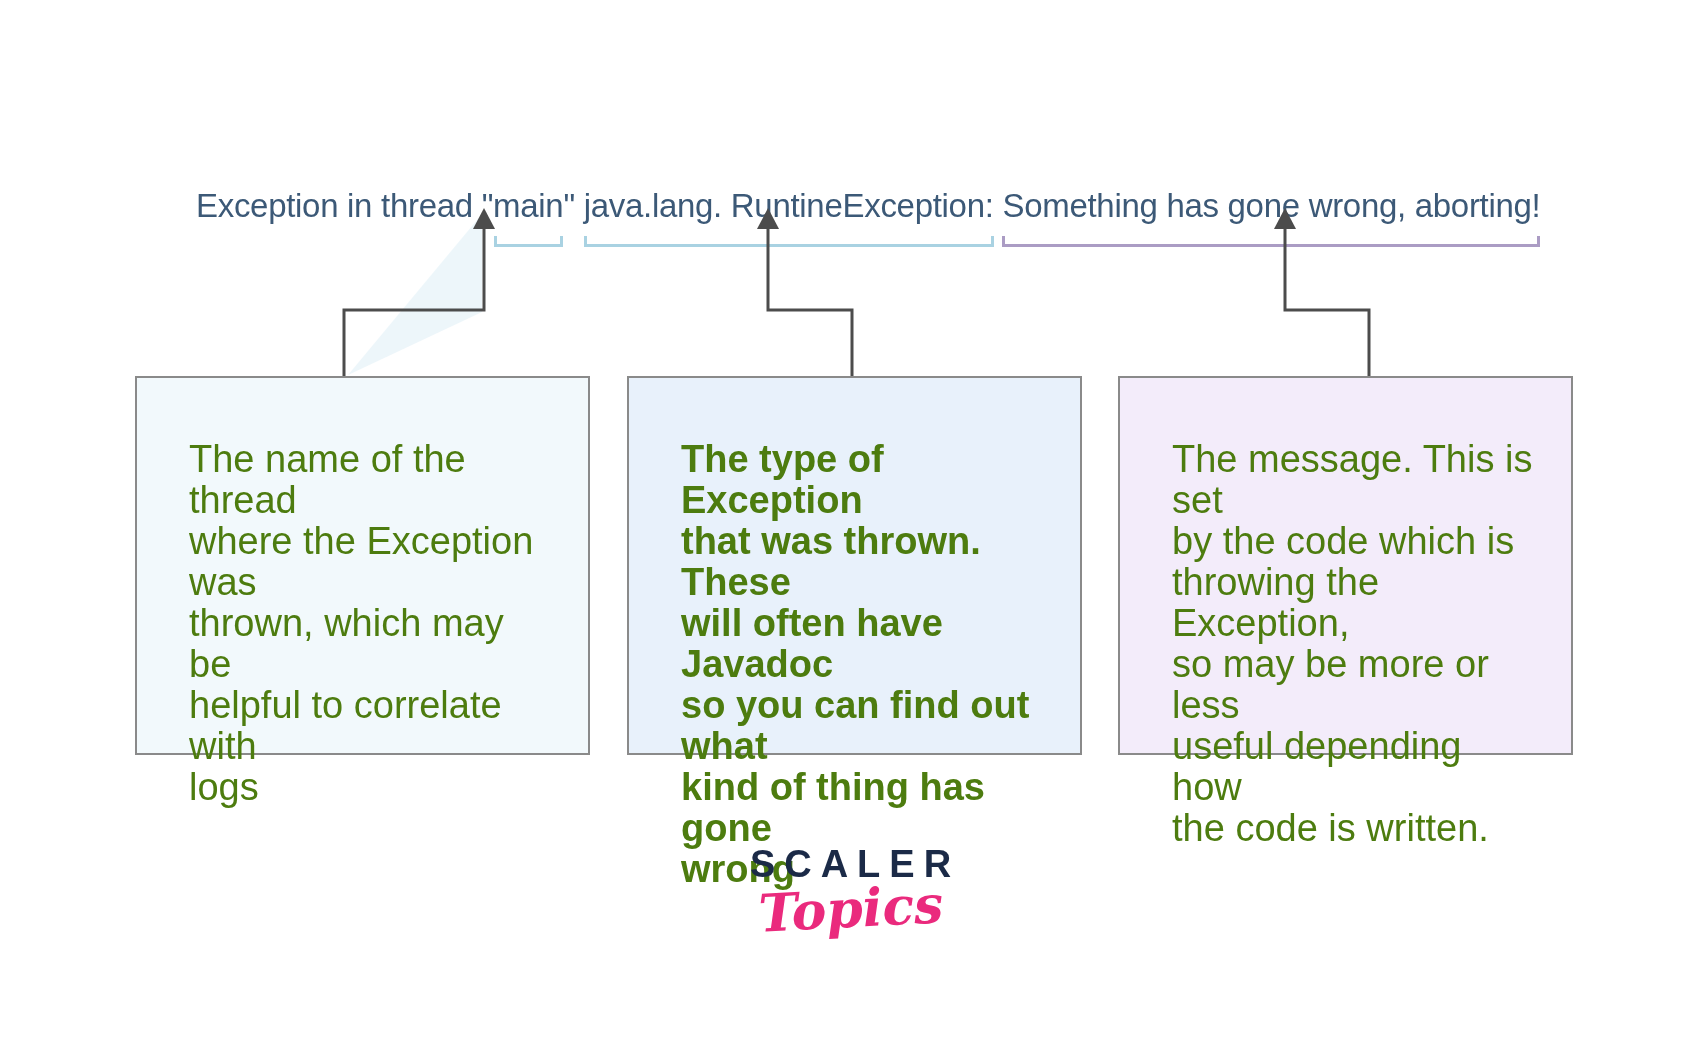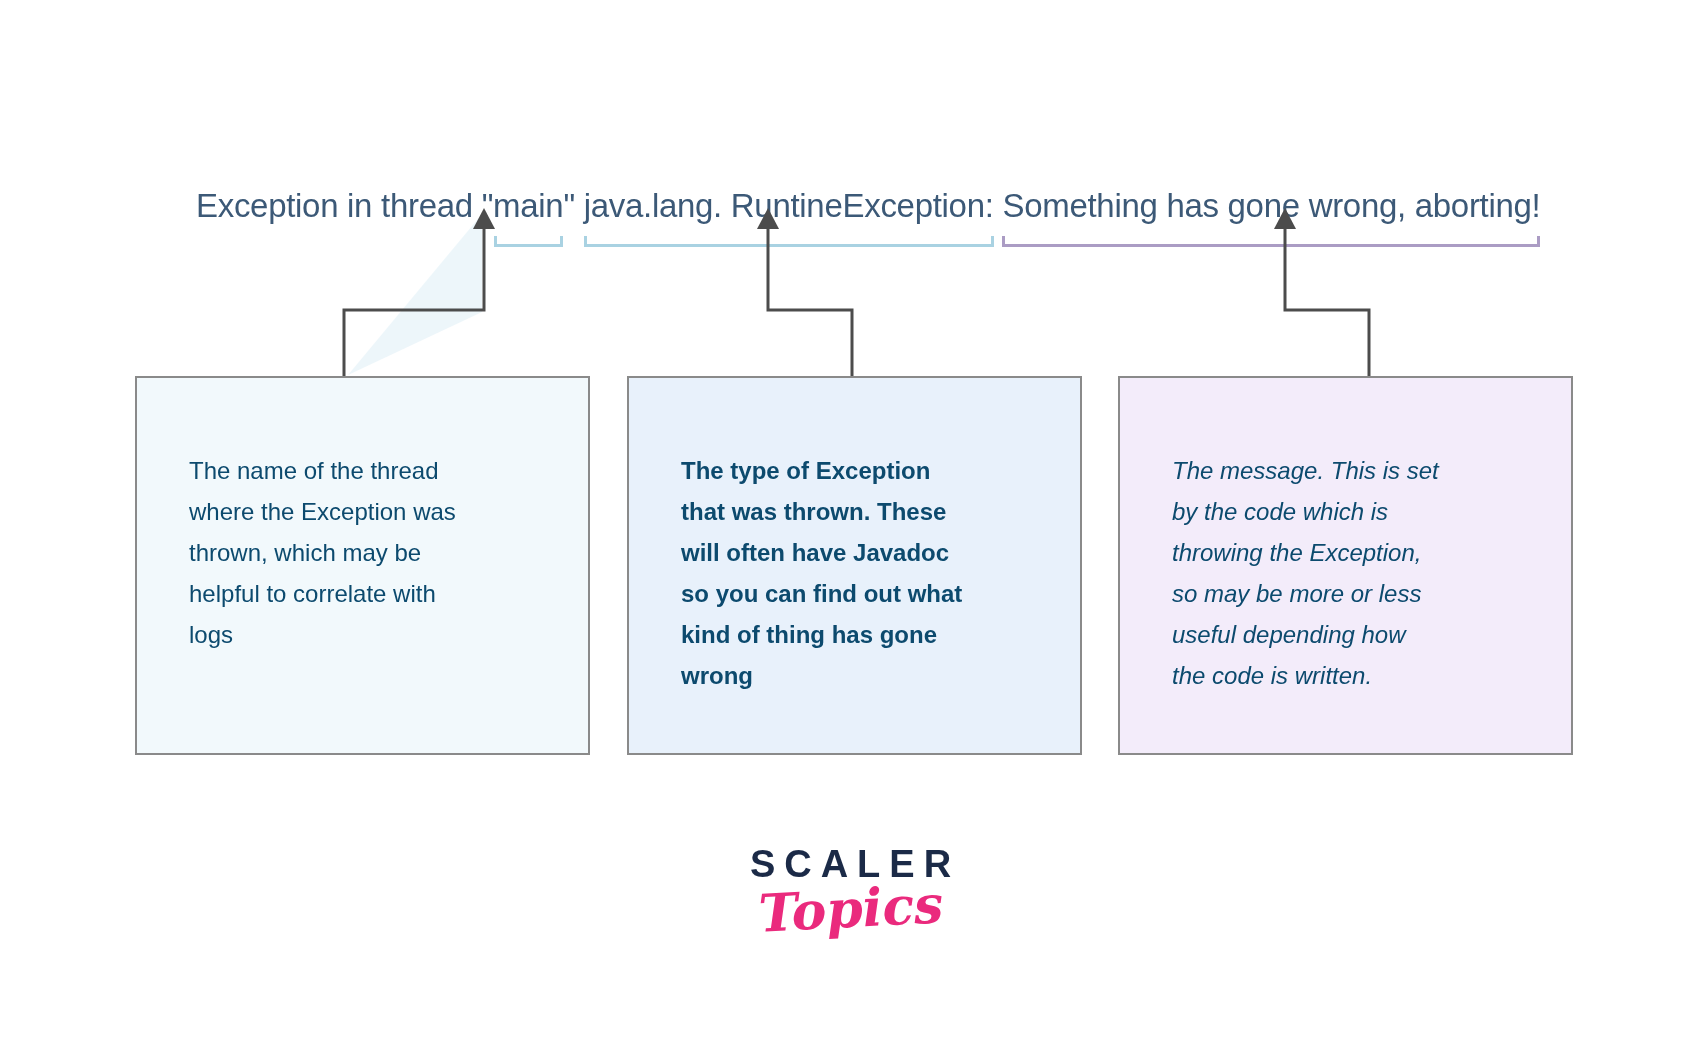--- a/index.html
+++ b/index.html
@@ -61,26 +61,26 @@
     height: 379px;
     border: 2px solid #8a8a8a;
     box-sizing: border-box;
     background: #f2f9fc;
   }
   #note-box-thread  { left: 135px; }
   #note-box-type    { left: 627px; }
   #note-box-message { left: 1118px; }
   .note-text {
     position: absolute;
-    top: 72px;
+    top: 61px;
     left: 52px;
     right: 36px;
-    font-size: 24px;
+    font-size: 38px;
     line-height: 41px;
-    color: #0c4a6e;
+    color: #4d7c0f;
     white-space: pre-line;
   }
 
   
   #logo {
     position: absolute;
     top: 843px;
     left: 50%;
     transform: translateX(-50%);
     text-align: center;
@@ -135,21 +135,21 @@
 
   <div id="note-box-type" class="note-box" style="background-color: rgb(232, 241, 251); font-weight: bold;">
     <div class="note-text">The type of Exception
 that was thrown. These
 will often have Javadoc
 so you can find out what
 kind of thing has gone
 wrong</div>
   </div>
 
-  <div id="note-box-message" class="note-box" style="background-color: rgb(243, 236, 250); font-style: italic;">
+  <div id="note-box-message" class="note-box" style="background-color: rgb(243, 236, 250);">
     <div class="note-text">The message. This is set
 by the code which is
 throwing the Exception,
 so may be more or less
 useful depending how
 the code is written.</div>
   </div>
 
   <div id="logo">
     <div id="logo-brand" style="color: rgb(27, 42, 71);">SCALER</div>

